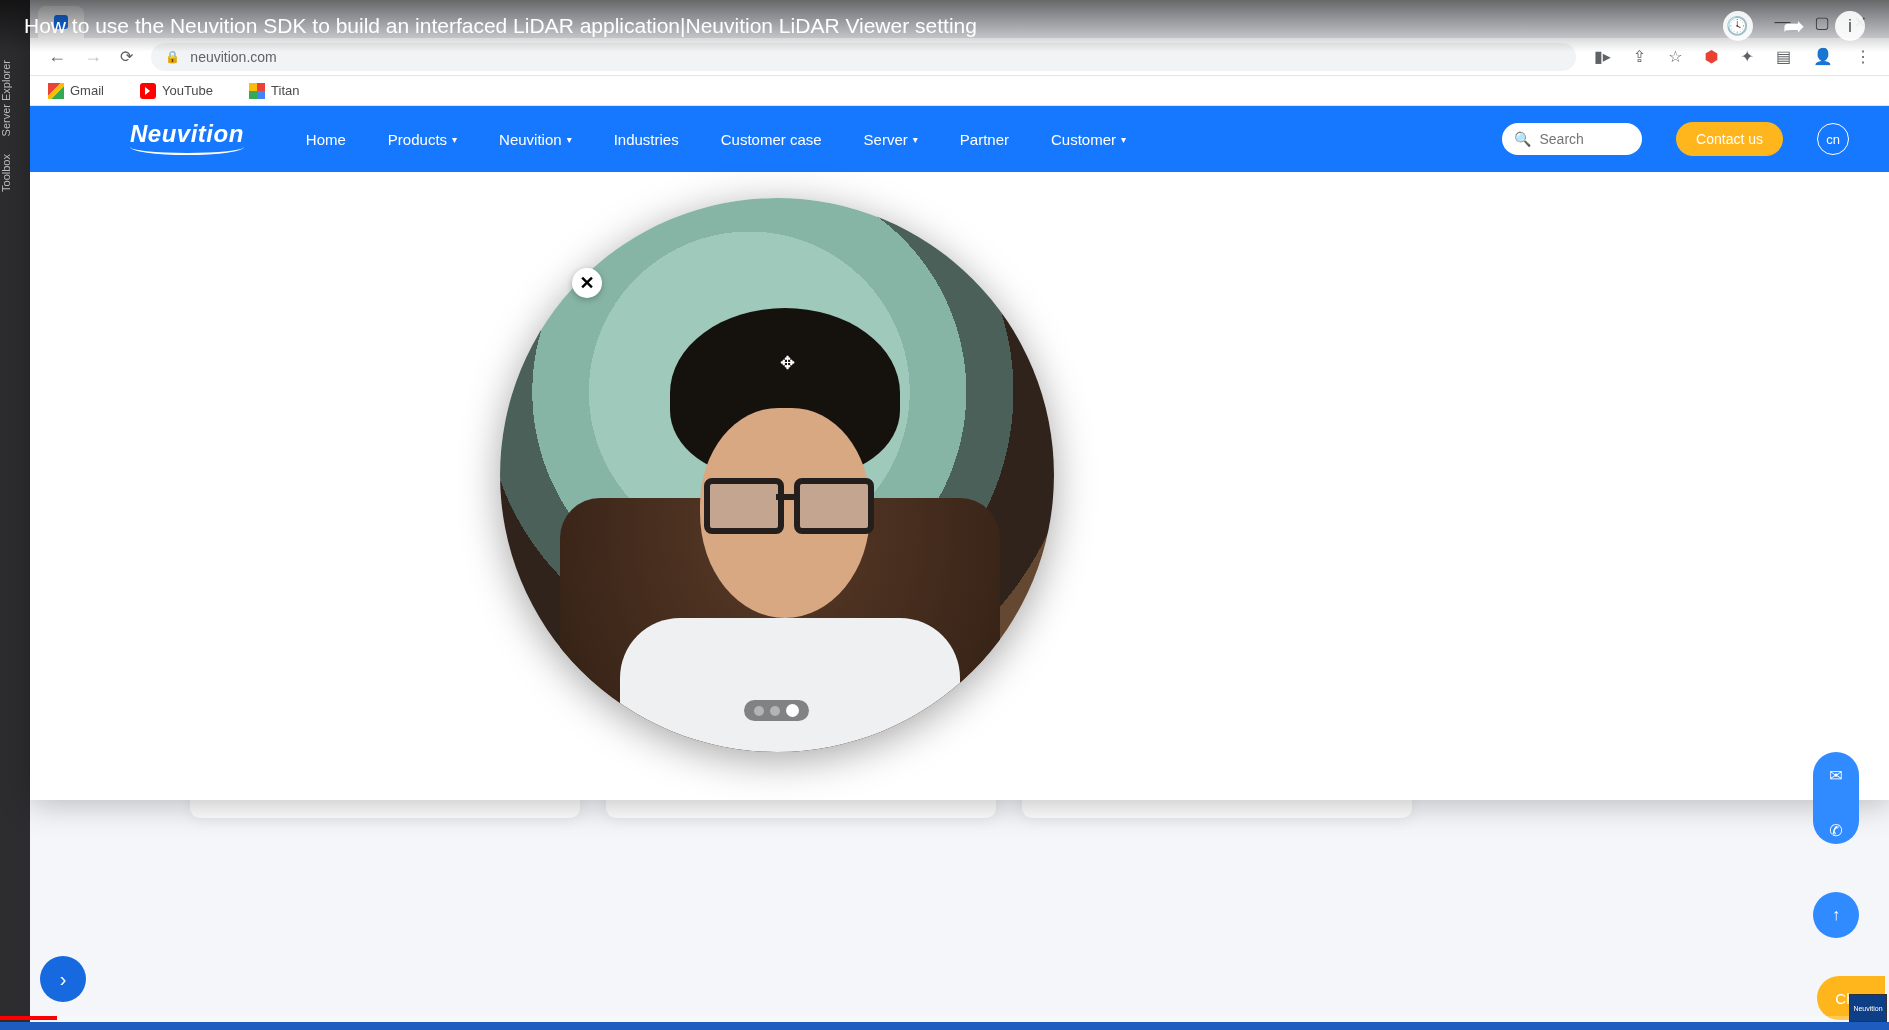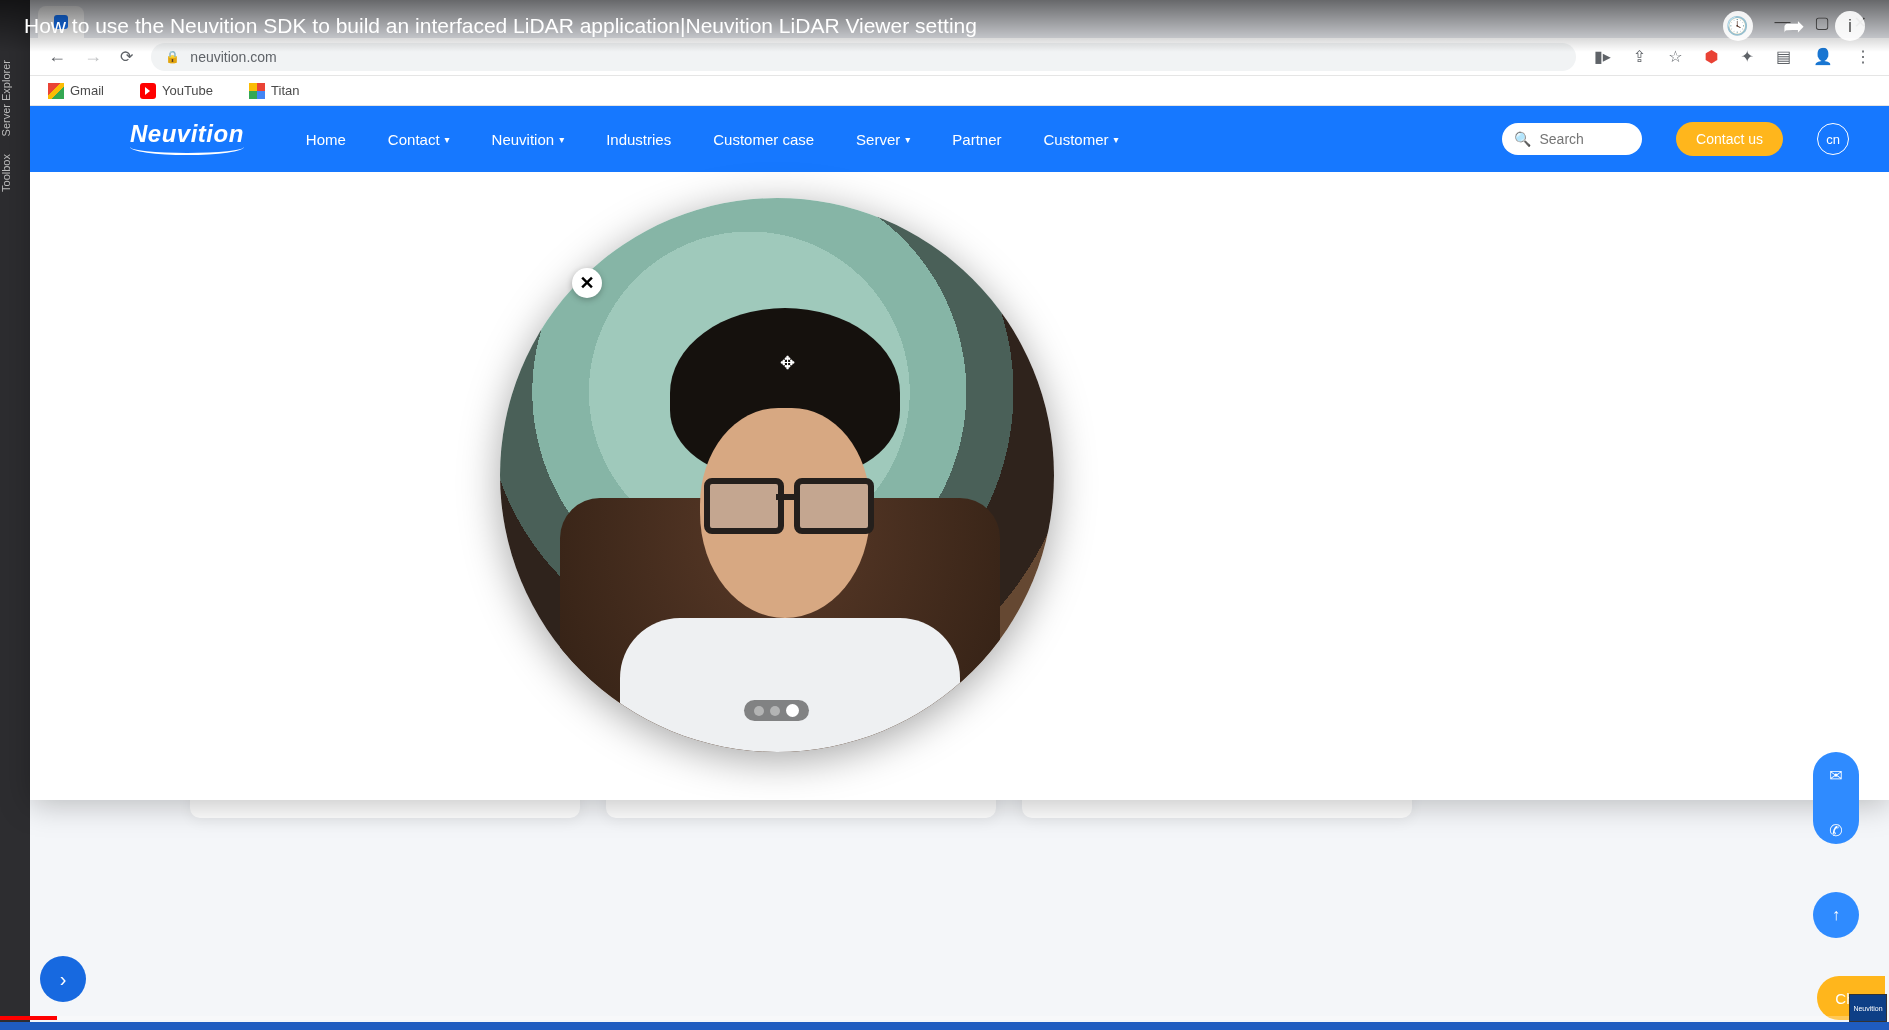--- a/index.html
+++ b/index.html
@@ -299,21 +299,21 @@
     <div class="bm">
       <span class="gico ico-mp"></span>
       <span>Titan</span>
     </div>
   </div>
 
   <div class="site-nav">
     <div class="logo">Neuvition</div>
     <div class="nav-items">
       <span class="nav-it">Home</span>
-      <span class="nav-it caret">Contact</span>
+      <span class="nav-it caret">Products</span>
       <span class="nav-it caret">Neuvition</span>
       <span class="nav-it">Industries</span>
       <span class="nav-it">Customer case</span>
       <span class="nav-it caret">Server</span>
       <span class="nav-it">Partner</span>
       <span class="nav-it caret">Customer</span>
     </div>
     <div class="nav-spacer"></div>
     <div class="search-pill">
       <span>🔍</span>

